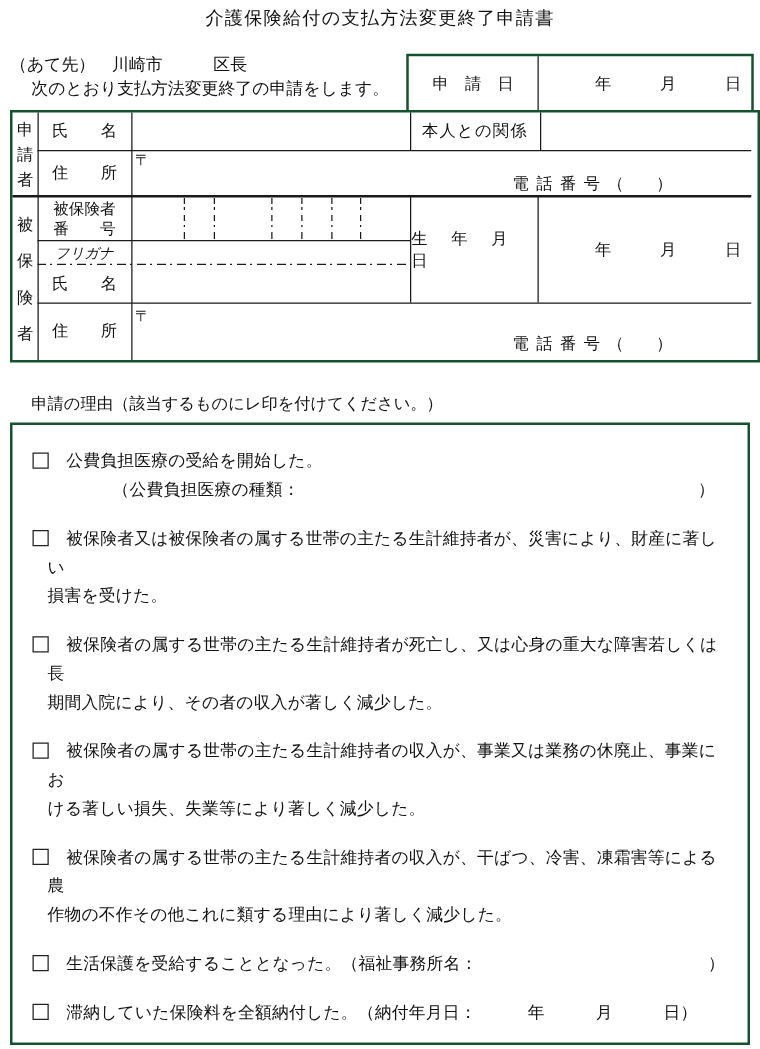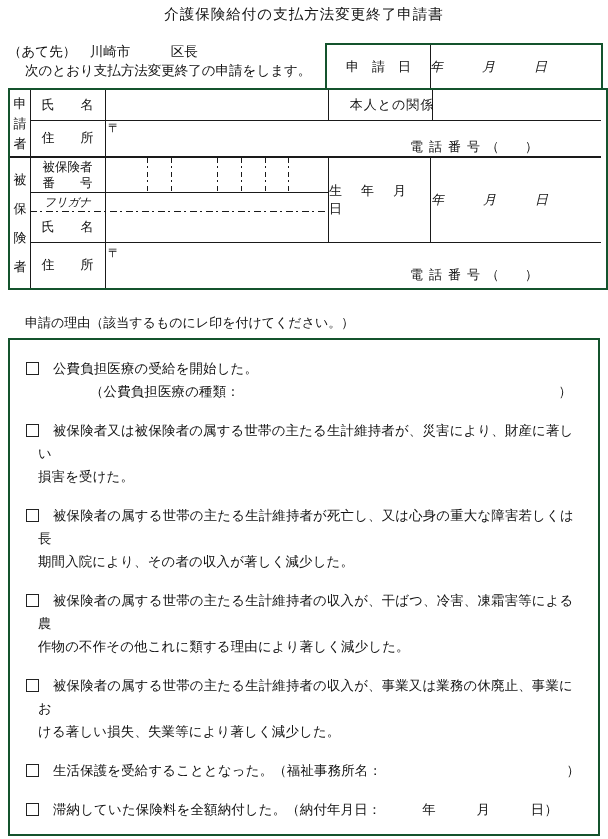--- a/index.html
+++ b/index.html
@@ -9,21 +9,21 @@
   .line{position:absolute;background:#1a1a1a;}
   .dashdot-h{position:absolute;height:1px;background:repeating-linear-gradient(90deg,#1a1a1a 0 7px,transparent 7px 10px,#1a1a1a 10px 12px,transparent 12px 16px);}
   .dashdot-v{position:absolute;width:1px;background:repeating-linear-gradient(180deg,#1a1a1a 0 5px,transparent 5px 8px,#1a1a1a 8px 10px,transparent 10px 14px);}
   .title{left:0;top:5px;width:100%;text-align:center;font-size:14.5px;letter-spacing:1px;}
   .addr1{left:8px;top:43px;font-size:13.5px;}
   .addr2{left:25px;top:62px;font-size:13.5px;}
   .box{position:absolute;border:2px solid #14532d;box-sizing:border-box;background:#fff;}
   .cell-label{position:absolute;display:flex;align-items:center;justify-content:center;font-size:13px;}
   .vlabel{position:absolute;width:16px;text-align:center;font-size:13px;word-break:break-all;display:flex;flex-direction:column;align-items:center;justify-content:space-around;}
   .fill{position:absolute;}
-  .right-val{position:absolute;text-align:left;font-size:13px;font-style:italic;}
+  .right-val{position:absolute;text-align:right;font-size:13px;}
   .phone{position:absolute;font-size:13px;}
   .postal{position:absolute;font-size:12px;}
   .reason-head{left:25px;top:314px;font-size:13px;}
   .reasons-inner{position:absolute;left:0;top:0;right:0;padding:17px 12px 0 0;}
   .reason{position:relative;padding-left:28px;font-size:13.4px;line-height:23px;margin-bottom:16px;letter-spacing:0.2px;}
   .reason .cb{position:absolute;left:16px;top:5px;width:11px;height:11px;border:1.2px solid #222;background:#fff;}
   .r1{text-indent:15px;}
   .r-paren{display:flex;justify-content:space-between;padding-left:52px;padding-right:14px;}
   .r-flex{display:flex;justify-content:space-between;padding-right:6px;}
   .r-flex .first{text-indent:15px;flex:1;}
@@ -64,21 +64,21 @@
     <div class="dashdot-v" style="left:137px;top:68px;height:34px;"></div>
     <div class="dashdot-v" style="left:161px;top:68px;height:34px;"></div>
     <div class="dashdot-v" style="left:207px;top:68px;height:34px;"></div>
     <div class="dashdot-v" style="left:231px;top:68px;height:34px;"></div>
     <div class="dashdot-v" style="left:255px;top:68px;height:34px;"></div>
     <div class="dashdot-v" style="left:278px;top:68px;height:34px;"></div>
 
     <div class="vlabel" style="left:2px;top:4px;height:58px;line-height:20px;">申請者</div>
     <div class="cell-label" style="left:20px;top:0;width:75px;height:30px;">氏　　名</div>
     <div class="fill" style="left:96px;top:1px;width:221px;height:28px;"></div>
-    <div class="cell-label" style="left:308px;top:0;width:104px;height:30px;letter-spacing:1px;padding-left:22px;">本人との関係</div>
+    <div class="cell-label" style="left:318px;top:0;width:104px;height:30px;letter-spacing:1px;">本人との関係</div>
     <div class="fill" style="left:423px;top:1px;width:166px;height:28px;"></div>
     <div class="cell-label" style="left:20px;top:30px;width:75px;height:36px;">住　　所</div>
     <div class="postal" style="left:98px;top:30px;">〒</div>
     <div class="fill" style="left:96px;top:31px;width:494px;height:34px;"></div>
     <div class="phone" style="left:400px;top:48px;"><span class="ls6">電話番号</span><span>（　　）</span></div>
 
     <div class="vlabel" style="left:2px;top:72px;height:122px;line-height:29px;">被保険者</div>
     <div class="numlbl" style="position:absolute;left:20px;top:68px;width:75px;height:34px;">
       <span>被保険者</span>
       <span>番　　号</span>
@@ -117,28 +117,28 @@
       </div>
 
       <div class="reason">
         <span class="cb"></span>
         <div class="r1">被保険者の属する世帯の主たる生計維持者が死亡し、又は心身の重大な障害若しくは長</div>
         <div>期間入院により、その者の収入が著しく減少した。</div>
       </div>
 
       <div class="reason">
         <span class="cb"></span>
-        <div class="r1">被保険者の属する世帯の主たる生計維持者の収入が、干ばつ、冷害、凍霜害等による農</div>
-        <div>作物の不作その他これに類する理由により著しく減少した。</div>
+        <div class="r1">被保険者の属する世帯の主たる生計維持者の収入が、事業又は業務の休廃止、事業にお</div>
+        <div>ける著しい損失、失業等により著しく減少した。</div>
       </div>
 
       <div class="reason">
         <span class="cb"></span>
-        <div class="r1">被保険者の属する世帯の主たる生計維持者の収入が、事業又は業務の休廃止、事業にお</div>
-        <div>ける著しい損失、失業等により著しく減少した。</div>
+        <div class="r1">被保険者の属する世帯の主たる生計維持者の収入が、干ばつ、冷害、凍霜害等による農</div>
+        <div>作物の不作その他これに類する理由により著しく減少した。</div>
       </div>
 
       <div class="reason">
         <span class="cb"></span>
         <div class="r-flex">
           <span class="first">生活保護を受給することとなった。（福祉事務所名：</span>
           <span>）</span>
         </div>
       </div>
 

